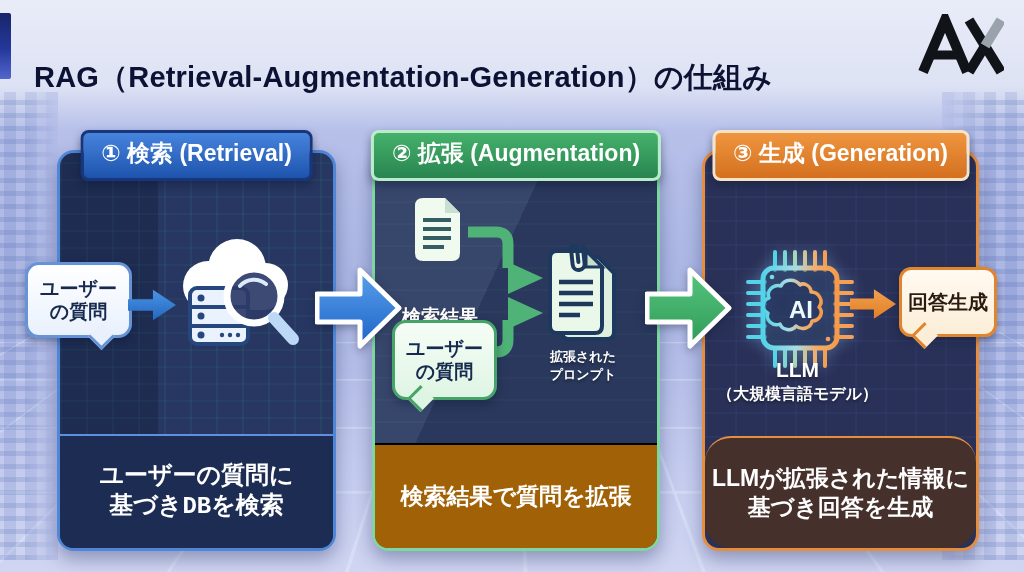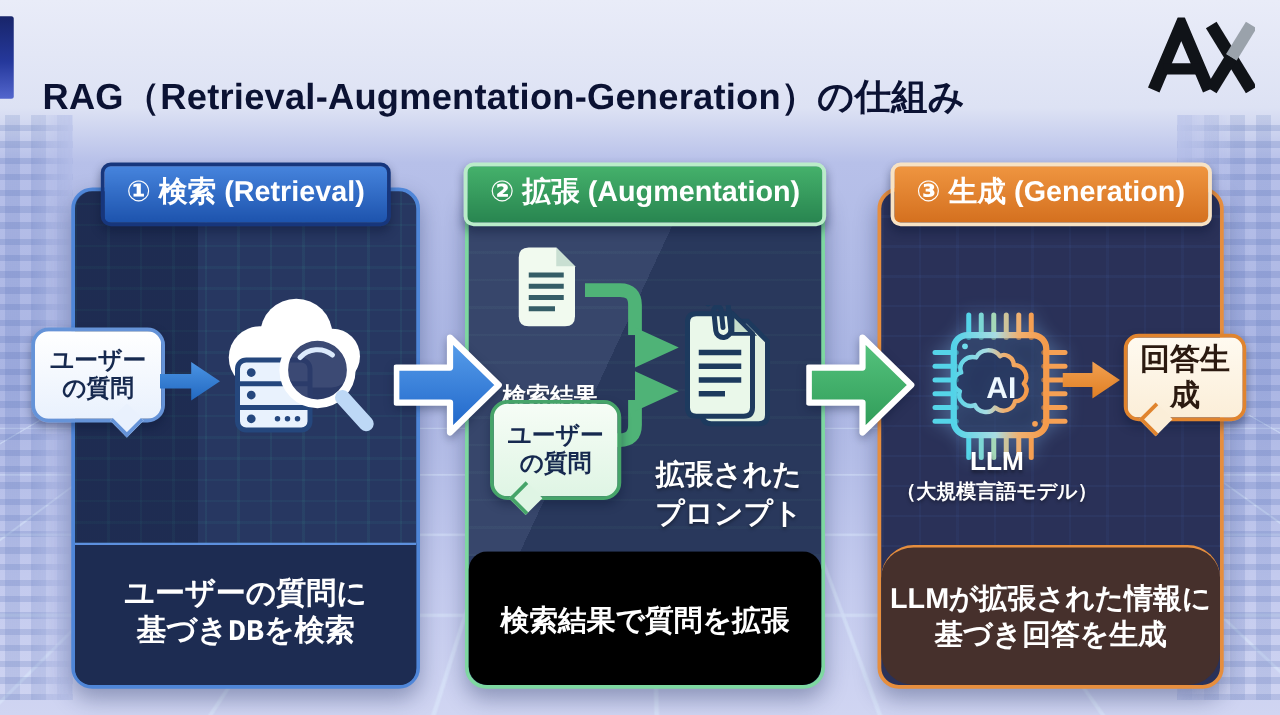--- a/index.html
+++ b/index.html
@@ -34,21 +34,21 @@
   .card1{left:57px;width:273px;background:#273761;border:3px solid #4f86d8;}
   .card1 .card-body{bottom:112px;background:
       linear-gradient(90deg,rgba(8,18,42,.28) 0 36%,rgba(8,18,42,0) 36%),
       repeating-linear-gradient(90deg,rgba(64,205,175,.07) 0 2px,transparent 2px 26px),
       repeating-linear-gradient(0deg,rgba(64,205,175,.06) 0 2px,transparent 2px 17px);}
   .card1 .card-footer{height:112px;background:#1d2c52;border-top:2px solid #5d90de;font-size:24px;font-family:Liberation Mono, monospace;}
   .card2{left:372px;width:282px;background:#2d3d64;border:3px solid #7ed7a1;}
   .card2 .card-body{bottom:103px;background:
       linear-gradient(115deg,rgba(255,255,255,.05) 0 42%,rgba(0,0,0,.08) 42%),
       repeating-linear-gradient(0deg,rgba(120,220,170,.04) 0 2px,transparent 2px 22px);}
-  .card2 .card-footer{height:103px;background:#000000;border-top:4px solid #000000;font-size:23px;border-radius:15px;}
+  .card2 .card-footer{height:103px;background:#a16207;border-top:2px solid #000000;font-size:23px;}
   .card3{left:702px;width:271px;background:#2a3158;border:3px solid #e68e3e;}
   .card3 .card-body{bottom:110px;background:
       repeating-linear-gradient(0deg,rgba(96,150,255,.06) 0 2px,transparent 2px 24px),
       repeating-linear-gradient(90deg,rgba(96,150,255,.05) 0 2px,transparent 2px 30px);}
   .card3 .card-footer{height:110px;background:#46302c;border-top:2px solid #e68e3e;font-size:23px;border-radius:26px;}
   
   .badge{position:absolute;top:-23px;left:50%;transform:translateX(-50%);height:45px;line-height:41px;
     padding:0 18px;border-radius:8px;font-size:23px;font-weight:bold;color:#fff;white-space:nowrap;
     box-shadow:0 4px 8px rgba(10,20,50,.4);z-index:3;}
   .badge.blue{background:linear-gradient(180deg,#4684dd,#1d53ad);border:3px solid #17367c;}
@@ -58,27 +58,27 @@
   .abs{position:absolute;z-index:4;}
   .bubble{border-radius:14px;display:flex;flex-direction:column;justify-content:center;align-items:center;
     font-weight:bold;color:#16294f;text-align:center;line-height:1.22;box-shadow:0 4px 8px rgba(10,20,50,.35);}
   .bubble::after{content:"";position:absolute;width:16px;height:16px;transform:rotate(45deg);}
   .bubble-user1{left:25px;top:262px;width:101px;height:70px;font-size:19px;
     background:linear-gradient(180deg,#ffffff,#e9f1fd);border:3px solid #6593d8;}
   .bubble-user1::after{right:18px;bottom:-11px;background:#e9f1fd;border-right:3px solid #6593d8;border-bottom:3px solid #6593d8;}
   .bubble-user2{left:392px;top:320px;width:99px;height:74px;font-size:19px;
     background:linear-gradient(180deg,#f6fdf6,#dff5e4);border:3px solid #46a469;}
   .bubble-user2::after{left:16px;bottom:-11px;background:#dff5e4;border-left:3px solid #46a469;border-bottom:3px solid #46a469;}
-  .bubble-answer{left:899px;top:267px;width:92px;height:64px;font-size:24px;color:#2b1a10;
+  .bubble-answer{left:899px;top:267px;width:92px;height:64px;font-size:20px;color:#2b1a10;
     background:linear-gradient(180deg,#fffaf0,#fbeed8);border:3px solid #e0842e;border-radius:12px;}
   .bubble-answer::after{left:13px;bottom:-11px;background:#fbeed8;border-left:3px solid #e0842e;border-bottom:3px solid #e0842e;}
   .white-label{color:#fff;font-weight:bold;text-align:center;text-shadow:0 2px 3px rgba(0,0,0,.4);}
   .db-label{left:148px;top:352px;width:170px;font-size:21px;}
   .doc-label{left:395px;top:272px;width:90px;font-size:19px;margin-top:32px;}
-  .prompt-label{left:508px;top:364px;width:150px;font-size:23px;line-height:1.35;}
+  .prompt-label{left:508px;top:348px;width:150px;font-size:13px;line-height:1.35;}
   .llm-label{left:695px;top:357px;width:205px;font-size:21px;line-height:1.28;}
   .llm-label .sub{font-size:16px;}
   .big-arrow{z-index:3;filter:drop-shadow(0 3px 4px rgba(10,20,50,.35));}
   .chip-glow{filter:drop-shadow(0 0 7px rgba(140,205,255,.45));}
 </style>
 </head>
 <body>
 
 <div class="stage">
 

